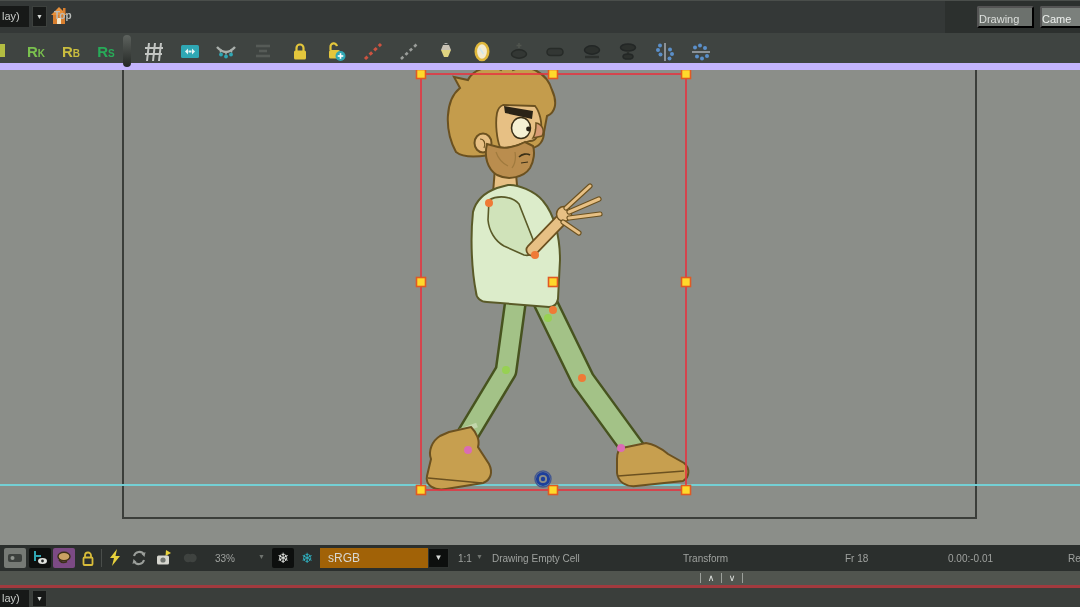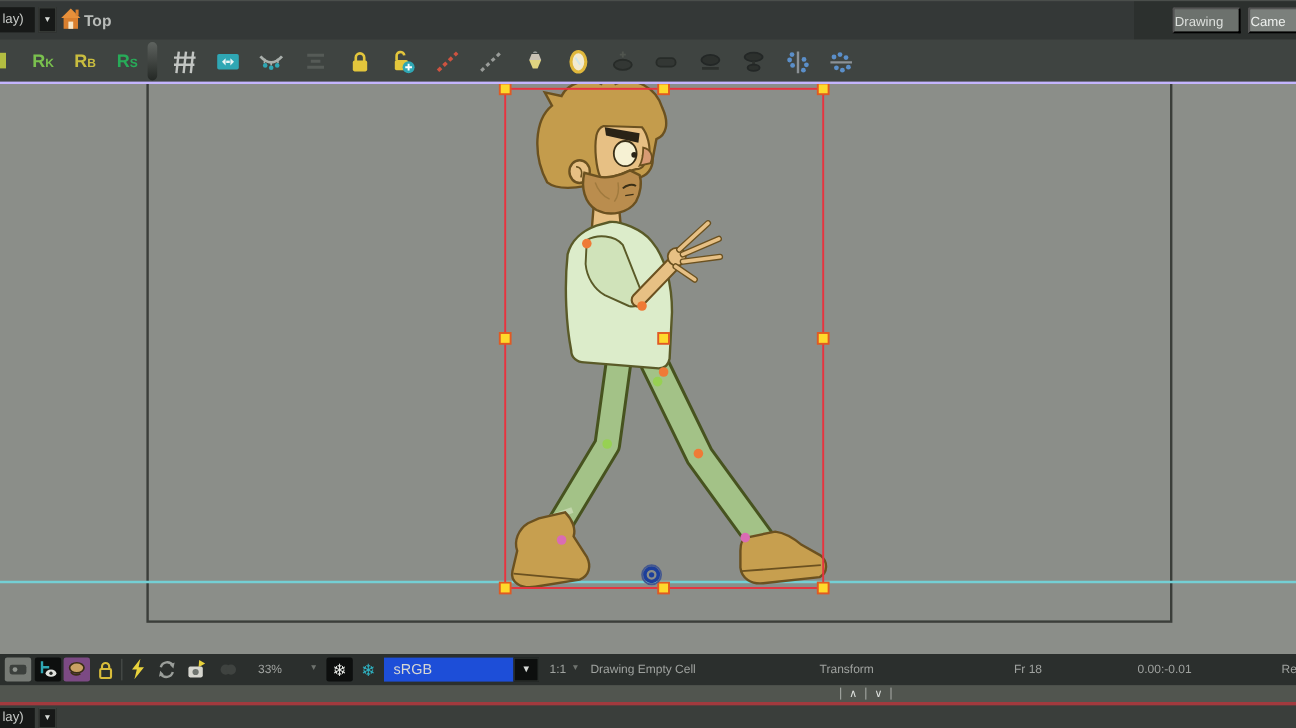--- a/index.html
+++ b/index.html
@@ -9,29 +9,29 @@
 
   
   .topbar { position:absolute; left:0; top:0; width:1080px; height:33px;
     background:#343837; border-top:1px solid #4a4e4b; overflow:hidden; }
   .topbar-right-shade { position:absolute; right:0; top:0; width:135px; height:33px; background:#2c302e; }
   .display-box { position:absolute; left:0; top:5px; width:29px; height:21px; background:#171918;
     color:#c8cbc8; font-size:11px; line-height:21px; padding-left:2px; }
   .drop-btn { position:absolute; left:32px; top:5px; width:15px; height:21px; background:#171918;
     border:1px solid #3c403d; color:#d8dbd8; font-size:7px; text-align:center; line-height:20px; }
   .home-wrap { position:absolute; left:50px; top:5px; width:18px; height:20px; }
-  .view-label { position:absolute; left:70px; top:9px; color:#b9bcb9; font-size:13px; font-weight:bold; }
+  .view-label { position:absolute; left:54px; top:9px; color:#b9bcb9; font-size:10px; font-weight:bold; }
   .tab { position:absolute; top:5px; height:22px; font-size:11px; text-align:left; line-height:22px;
     border-radius:2px 2px 0 0; }
   .tab-drawing { left:977px; width:57px; background:#6c716d; color:#dcdfdc; }
   .tab-camera  { left:1040px; width:48px; background:#7b807c; color:#eef0ee; }
 
   
   .toolbar { position:absolute; left:0; top:33px; width:1080px; height:37px; background:#3f4441;
-    border-bottom:2px solid #c4b5fd; }
+    border-bottom:7px solid #c4b5fd; }
   .tool-sliver { position:absolute; left:0; top:11px; width:5px; height:13px; background:#b3bd41; }
   .rbtn { position:absolute; top:4px; width:28px; height:28px; background:none; border:none;
     font-family:"Liberation Sans",sans-serif; font-size:15px; font-weight:bold; cursor:default; }
   .rbtn .r-sub { font-size:10px; font-weight:bold; }
   .rbtn-k { left:22px; color:#7ac14e; }
   .rbtn-b { left:57px; color:#c9bd3f; }
   .rbtn-s { left:92px; color:#22c55e; opacity:.8; }
   .tb-divider { position:absolute; left:123px; top:2px; width:8px; height:32px; border-radius:4px;
     background:linear-gradient(#5e635f, #242825); }
   .tbtn { position:absolute; top:7px; width:24px; height:24px; background:none; border:none; padding:0; }
@@ -47,21 +47,21 @@
   .sbtn { position:absolute; top:3px; width:22px; height:20px; border:none; background:none; padding:0; }
   .sbtn svg { display:block; }
   .sbtn.pressed { background:#0d0f0e; border-radius:2px; }
   .sbtn.purple { background:#7c4a84; border-radius:2px; }
   .sbtn.graybox { background:#767a75; border-radius:2px; }
   .corner::after { content:""; position:absolute; right:1px; bottom:1px;
     border-left:5px solid transparent; border-bottom:5px solid #15171­5;
     border-bottom-color:#151715; }
   .s-sep { position:absolute; top:4px; width:1px; height:18px; background:#4a4e4b; }
   .s-text { position:absolute; top:8px; white-space:nowrap; }
-  .srgb-box { position:absolute; left:320px; top:3px; width:108px; height:20px; background:#1d4ed8;
+  .srgb-box { position:absolute; left:320px; top:3px; width:108px; height:20px; background:#a16207;
     color:#d8d8d4; font-size:12px; line-height:20px; padding-left:8px; }
   .srgb-arrow { position:absolute; left:428px; top:3px; width:21px; height:20px; background:#0d0f0e;
     border:1px solid #2e3230; color:#d8dbd8; font-size:8px; text-align:center; line-height:18px; }
   .snow { font-size:14px; line-height:20px; text-align:center; width:22px; display:block; }
 
   
   .substrip { position:absolute; left:0; top:571px; width:1080px; height:14px; background:#51554f; }
   .nav-cluster { position:absolute; left:700px; top:0; height:14px; display:flex; align-items:center; }
   .nav-line { width:1px; height:10px; background:#9ca09b; }
   .nav-btn { width:20px; height:14px; background:none; border:none; color:#dfe2df; font-size:9px;

